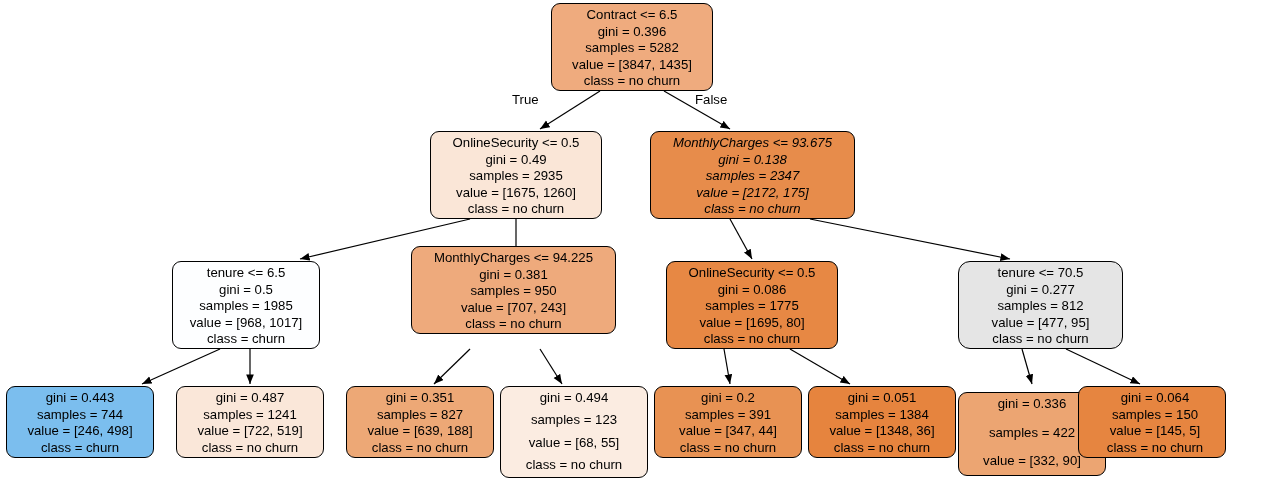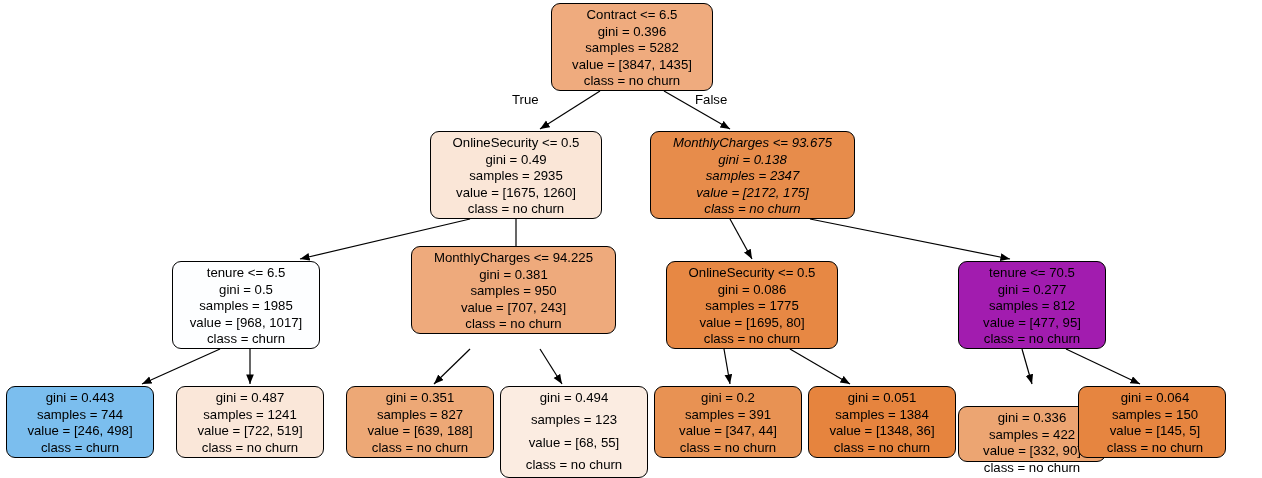--- a/index.html
+++ b/index.html
@@ -121,21 +121,21 @@
         <span class="line">value = [707, 243]</span>
         <span class="line">class = no churn</span>
       </div>
       <div class="node" style="left: 666px; top: 261px; width: 172px; height: 88px; background: rgb(231, 136, 68);">
         <span class="line">OnlineSecurity &lt;= 0.5</span>
         <span class="line">gini = 0.086</span>
         <span class="line">samples = 1775</span>
         <span class="line">value = [1695, 80]</span>
         <span class="line">class = no churn</span>
       </div>
-      <div class="node" style="left: 958px; top: 261px; width: 148px; height: 88px; background: #a21caf;">
+      <div class="node" style="left: 958px; top: 261px; width: 165px; height: 88px; background: #e5e5e5; border-radius: 12px;">
         <span class="line">tenure &lt;= 70.5</span>
         <span class="line">gini = 0.277</span>
         <span class="line">samples = 812</span>
         <span class="line">value = [477, 95]</span>
         <span class="line">class = no churn</span>
       </div>
       <div class="node" style="left: 6px; top: 386px; width: 148px; height: 72px; background: rgb(123, 190, 238);">
         <span class="line">gini = 0.443</span>
         <span class="line">samples = 744</span>
         <span class="line">value = [246, 498]</span>
@@ -164,21 +164,21 @@
         <span class="line">samples = 391</span>
         <span class="line">value = [347, 44]</span>
         <span class="line">class = no churn</span>
       </div>
       <div class="node" style="left: 808px; top: 386px; width: 148px; height: 72px; background: rgb(230, 132, 62);">
         <span class="line">gini = 0.051</span>
         <span class="line">samples = 1384</span>
         <span class="line">value = [1348, 36]</span>
         <span class="line">class = no churn</span>
       </div>
-      <div class="node" style="left: 958px; top: 406px; width: 148px; height: 56px; background: rgb(236, 165, 114);">
+      <div class="node" style="left: 958px; top: 392px; width: 148px; height: 84px; background: rgb(236, 165, 114); gap: 12px;">
         <span class="line">gini = 0.336</span>
         <span class="line">samples = 422</span>
         <span class="line">value = [332, 90]</span>
         <span class="line">class = no churn</span>
       </div>
       <div class="node" style="left: 1078px; top: 386px; width: 148px; height: 72px; background: rgb(230, 133, 64); padding-left: 12px;">
         <span class="line">gini = 0.064</span>
         <span class="line">samples = 150</span>
         <span class="line">value = [145, 5]</span>
         <span class="line">class = no churn</span>

